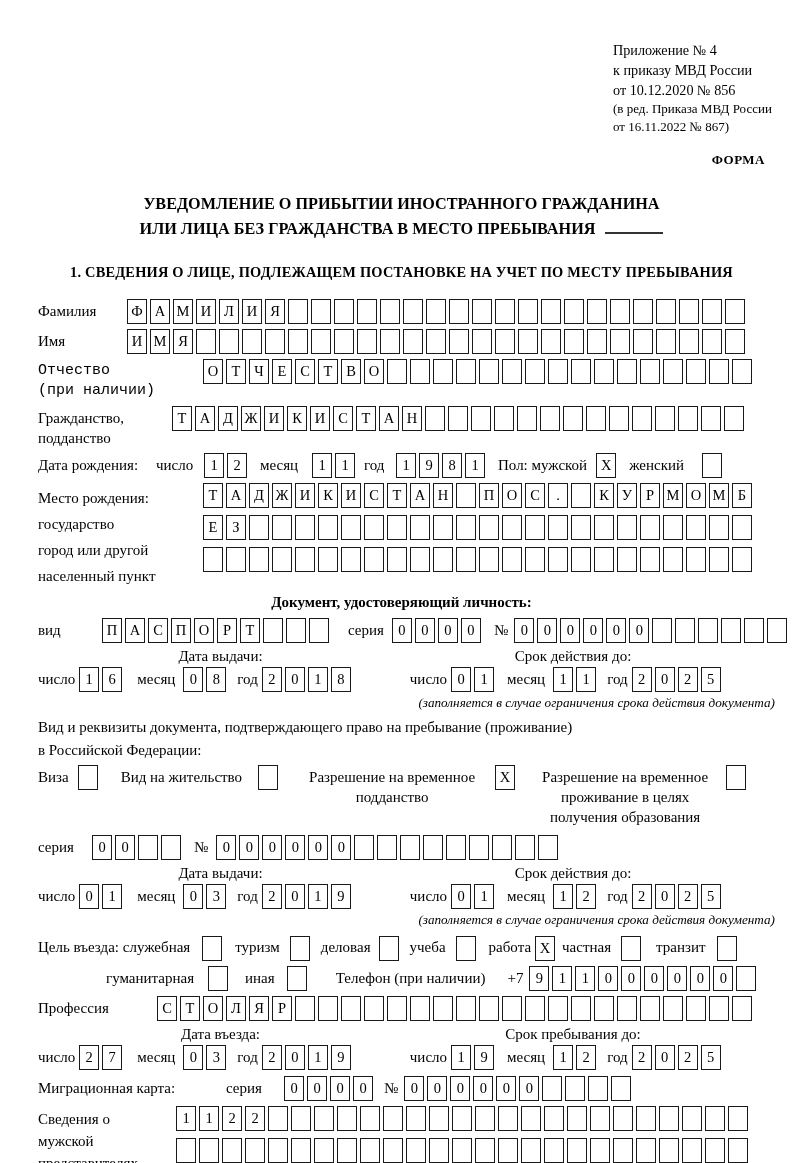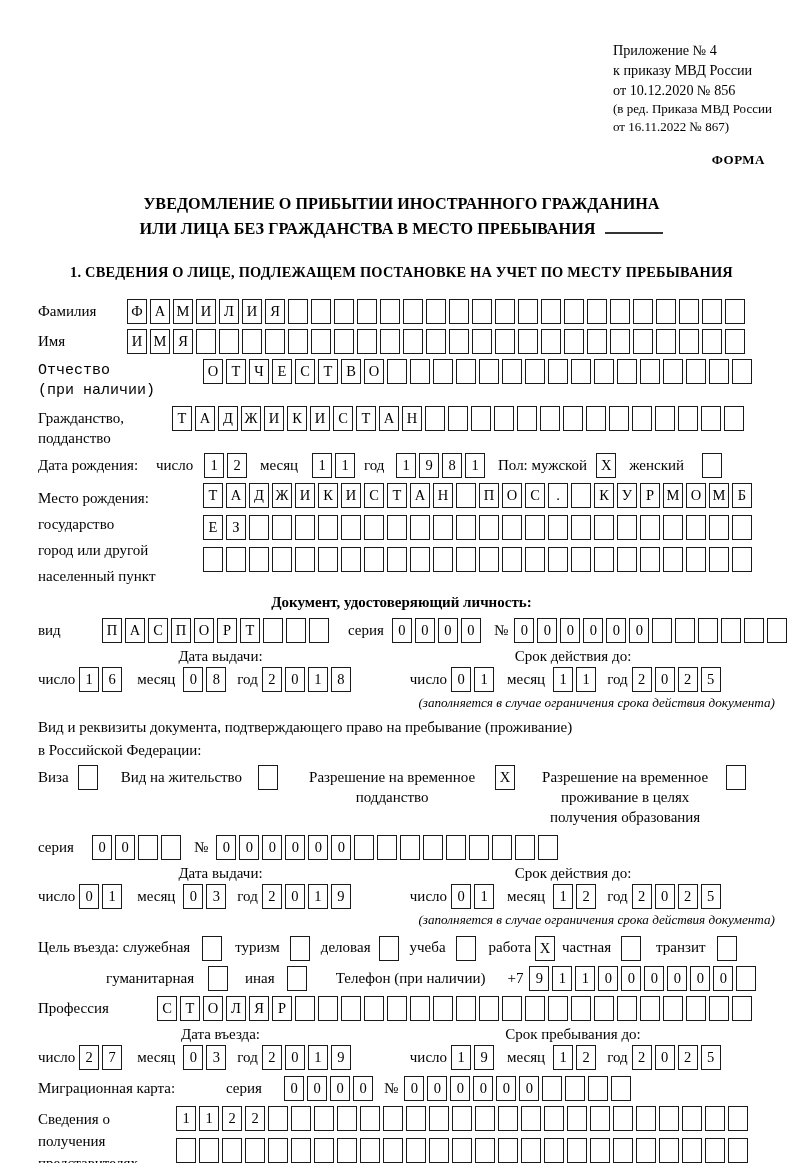--- a/index.html
+++ b/index.html
@@ -661,21 +661,21 @@
           <span class="cell"></span>
           <span class="cell"></span>
           <span class="cell"></span>
           <span class="cell"></span>
         </span>
     </div>
 
     <div class="row" style="margin-top:4px">
       <span class="lbl2" style="width:138px;line-height:22px">
         <span>Сведения о</span><br>
-        <span>получения</span><br>
+        <span>мужской</span><br>
         <span>представителях</span><br>
         <br>
         <br>
         
       </span>
       <span class="stack">
         <span class="cells">
             <span class="cell">1</span>
             <span class="cell">1</span>
             <span class="cell">2</span>

